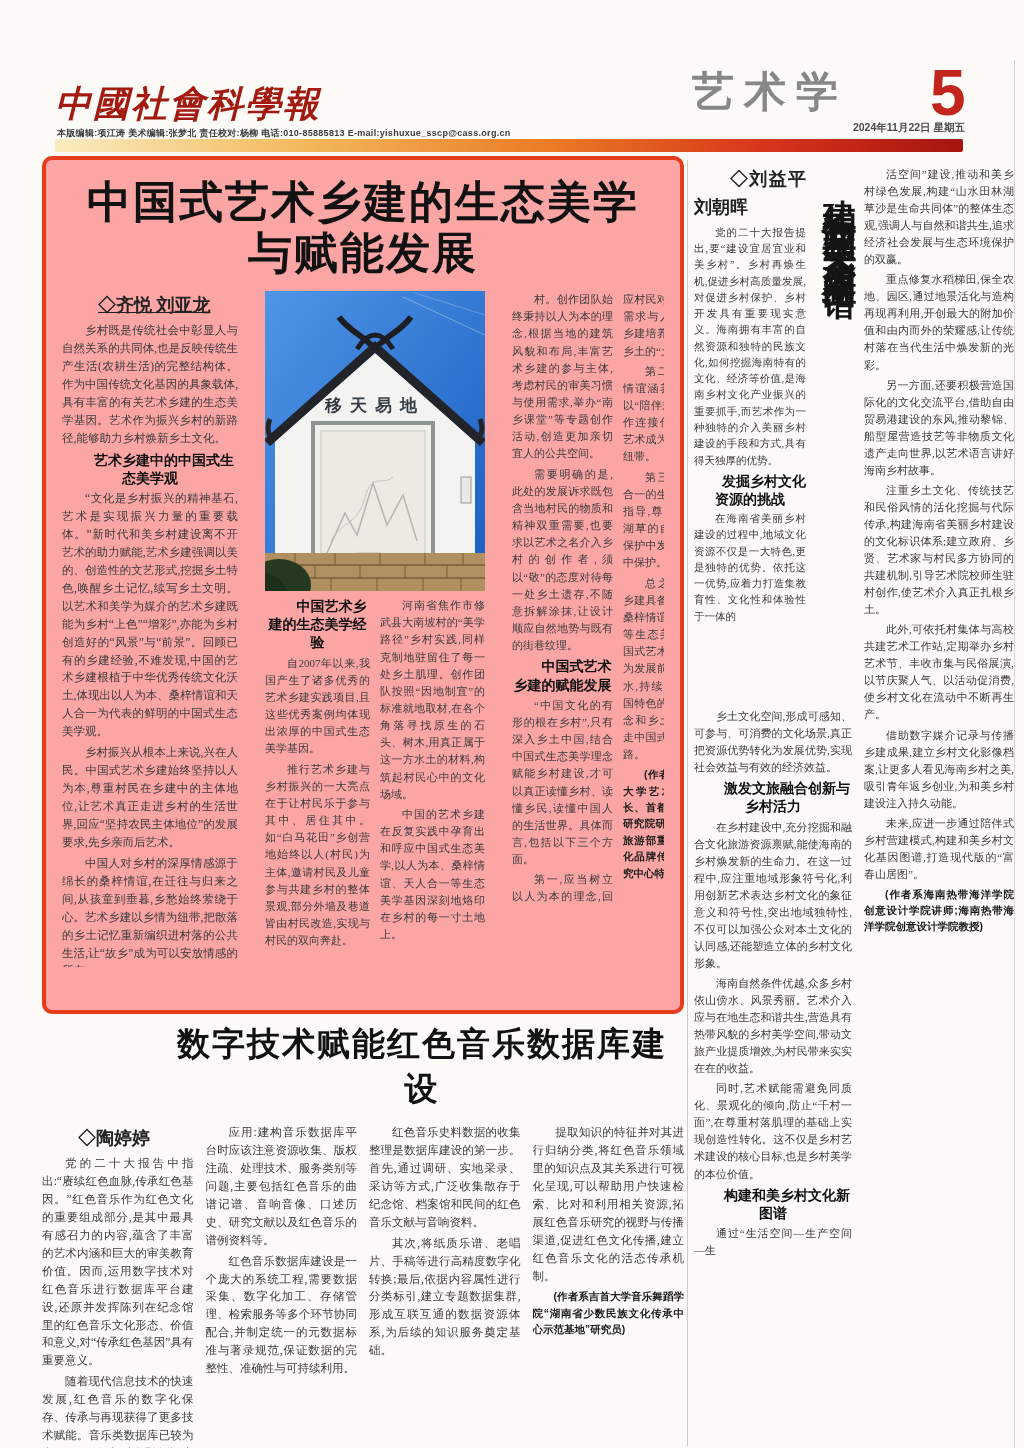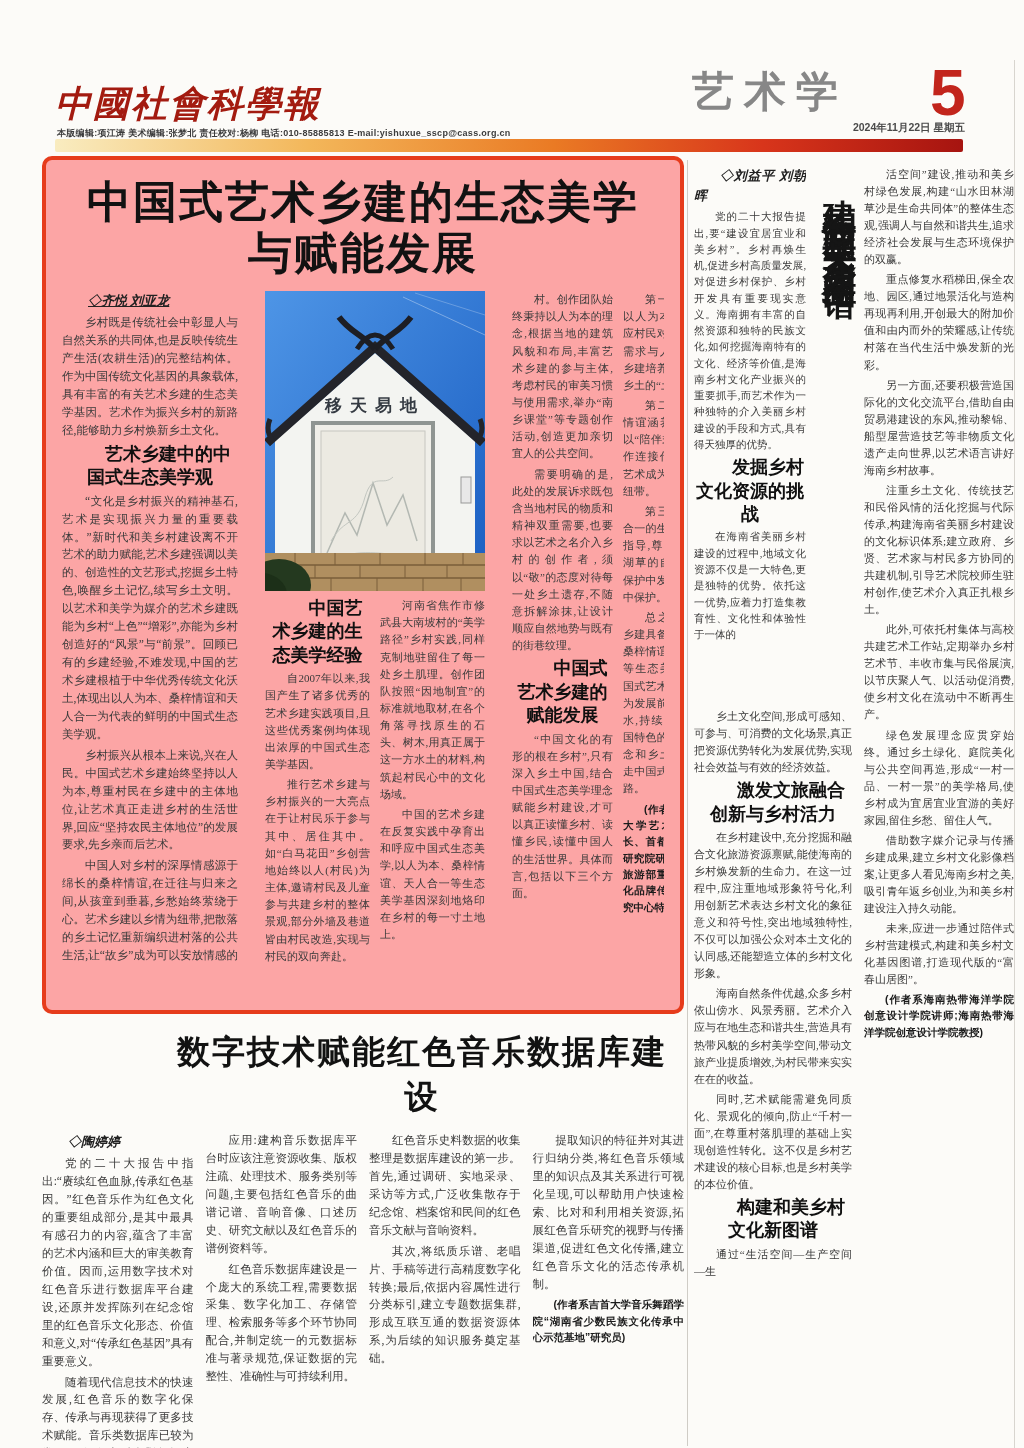--- a/index.html
+++ b/index.html
@@ -21,23 +21,23 @@
   .page-edge{position:absolute;right:9px;top:60px;bottom:0;width:1px;background:#d8d5cf;}
   .section-divider{position:absolute;left:687px;top:160px;height:1286px;width:1px;background:#cfccc6;}
   
   .main-box{position:absolute;left:42px;top:156px;width:642px;height:858px;box-sizing:border-box;
             border:4px solid #e63c1c;border-radius:10px;background:#fca5a5;padding:12px 16px 10px;}
   .main-title{margin:4px 0 0;text-align:center;font-family:"Liberation Sans",sans-serif;
               font-weight:900;font-size:44px;line-height:1.16;color:#121212;letter-spacing:2px;}
   .main-content{display:flex;gap:27px;margin-top:13px;height:676px;overflow:hidden;}
   .body-text{font-size:11.5px;line-height:1.56;text-align:justify;color:#3a3a3a;}
   .body-text p{margin:0 0 3px;text-indent:2em;}
-  .byline{font-weight:bold;font-style:italic;font-size:13px;color:#222;margin:0 0 9px;text-indent:0;}
+  .byline{font-weight:bold;font-size:18px;color:#222;margin:0 0 9px;text-indent:0;}
   .byline.u{text-decoration:underline;}
-  .sub-head{font-family:"Liberation Sans",sans-serif;font-weight:bold;font-size:18px;color:#101010;
+  .sub-head{font-family:"Liberation Sans",sans-serif;font-weight:bold;font-size:14px;color:#101010;
             text-align:center;margin:9px 0 7px;text-indent:0;line-height:1.3;}
   .mcol1{width:176px;flex:none;overflow:hidden;}
   .mcol-mid{width:220px;flex:none;display:flex;flex-direction:column;overflow:hidden;}
   .mcol-right{width:212px;flex:none;column-count:2;column-gap:10px;overflow:hidden;font-size:11px;}
   .mid-text{flex:1;column-count:2;column-gap:10px;overflow:hidden;font-size:11px;margin-top:6px;}
   .credit{font-family:"Liberation Sans",sans-serif;font-weight:bold;font-size:10.5px;color:#1a1a1a;
           text-indent:2em;margin-top:4px;}
   
   .photo-wrap{width:220px;height:300px;flex:none;}
   .caption{font-size:10px;font-weight:bold;color:#222;line-height:1.35;margin-top:4px;text-align:left;}
@@ -49,21 +49,21 @@
   .h-colA-top p,.h-colA-bot p,.h-colB p{margin:0 0 3px;text-indent:2em;}
   .vertical-title{position:absolute;left:120px;top:12px;width:48px;height:545px;overflow:hidden;
       writing-mode:vertical-rl;text-orientation:upright;font-family:"Liberation Sans",sans-serif;
       font-weight:900;font-size:34px;letter-spacing:7px;line-height:1.2;color:#151515;}
   .h-colA-bot{position:absolute;left:2px;top:548px;width:158px;height:738px;overflow:hidden;
               font-size:11px;line-height:1.55;text-align:justify;}
   .h-colB{position:absolute;left:172px;top:6px;width:150px;height:1278px;overflow:hidden;
           font-size:11px;line-height:1.55;text-align:justify;}
   
   .music-sec{position:absolute;left:42px;top:1022px;width:642px;height:426px;overflow:hidden;}
-  .music-title{margin:8px 0 0 118px;text-align:center;font-family:"Liberation Sans",sans-serif;
+  .music-title{margin:0 0 0 118px;text-align:center;font-family:"Liberation Sans",sans-serif;
                font-weight:900;font-size:33px;letter-spacing:2px;color:#121212;}
   .music-cols{display:flex;gap:12px;margin-top:12px;height:368px;overflow:hidden;}
   .music-cols>div{flex:1;overflow:hidden;}
 </style>
 </head>
 <body>
 
 <div class="page">
 
   <div class="masthead">中國社會科學報</div>
@@ -157,21 +157,20 @@
       <p>同时,艺术赋能需避免同质化、景观化的倾向,防止“千村一面”,在尊重村落肌理的基础上实现创造性转化。这不仅是乡村艺术建设的核心目标,也是乡村美学的本位价值。</p>
       <p class="sub-head">构建和美乡村文化新图谱</p>
       <p>通过“生活空间—生产空间—生</p>
     </div>
     <div class="h-colB body-text">
       <p>活空间”建设,推动和美乡村绿色发展,构建“山水田林湖草沙是生命共同体”的整体生态观,强调人与自然和谐共生,追求经济社会发展与生态环境保护的双赢。</p>
       <p>重点修复水稻梯田,保全农地、园区,通过地景活化与造构再现再利用,开创最大的附加价值和由内而外的荣耀感,让传统村落在当代生活中焕发新的光彩。</p>
       <p>另一方面,还要积极营造国际化的文化交流平台,借助自由贸易港建设的东风,推动黎锦、船型屋营造技艺等非物质文化遗产走向世界,以艺术语言讲好海南乡村故事。</p>
       <p>注重乡土文化、传统技艺和民俗风情的活化挖掘与代际传承,构建海南省美丽乡村建设的文化标识体系;建立政府、乡贤、艺术家与村民多方协同的共建机制,引导艺术院校师生驻村创作,使艺术介入真正扎根乡土。</p>
       <p>此外,可依托村集体与高校共建艺术工作站,定期举办乡村艺术节、丰收市集与民俗展演,以节庆聚人气、以活动促消费,使乡村文化在流动中不断再生产。</p>
-      <p>绿色发展理念应贯穿始终。通过乡土绿化、庭院美化与公共空间再造,形成“一村一品、一村一景”的美学格局,使乡村成为宜居宜业宜游的美好家园,留住乡愁、留住人气。</p>
       <p>借助数字媒介记录与传播乡建成果,建立乡村文化影像档案,让更多人看见海南乡村之美,吸引青年返乡创业,为和美乡村建设注入持久动能。</p>
       <p>未来,应进一步通过陪伴式乡村营建模式,构建和美乡村文化基因图谱,打造现代版的“富春山居图”。</p>
       <p class="credit">(作者系海南热带海洋学院创意设计学院讲师;海南热带海洋学院创意设计学院教授)</p>
     </div>
   </section>
 
   <section class="music-sec">
     <h2 class="music-title">数字技术赋能红色音乐数据库建设</h2>
     <div class="music-cols body-text">
       <div>

